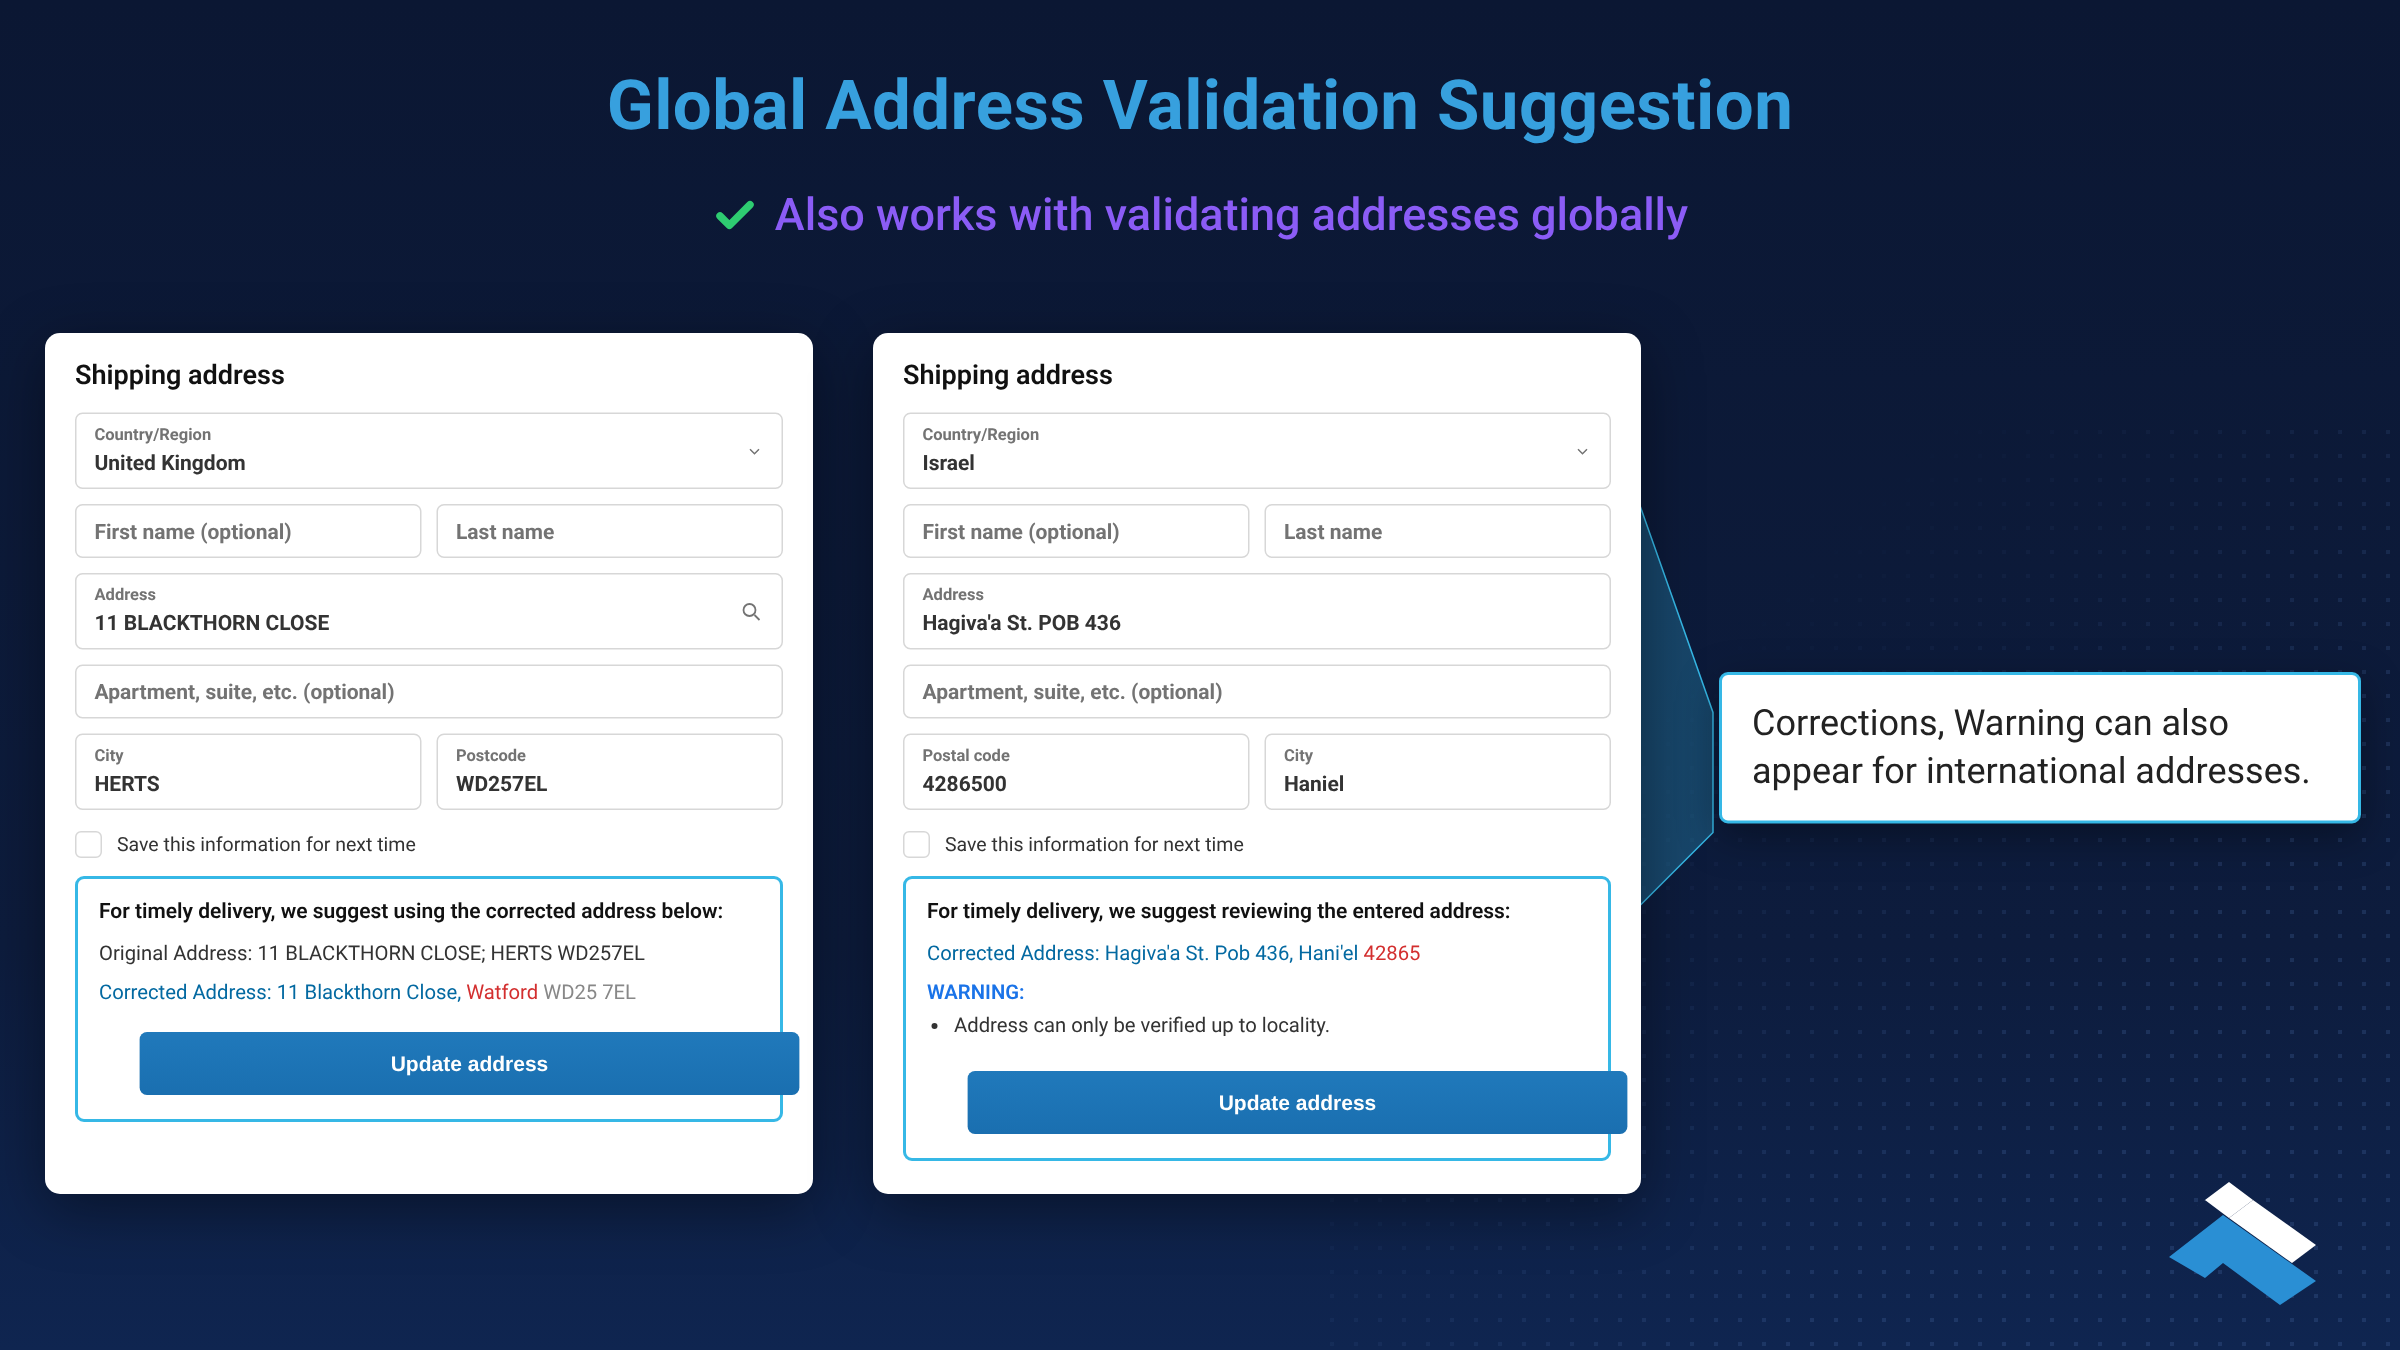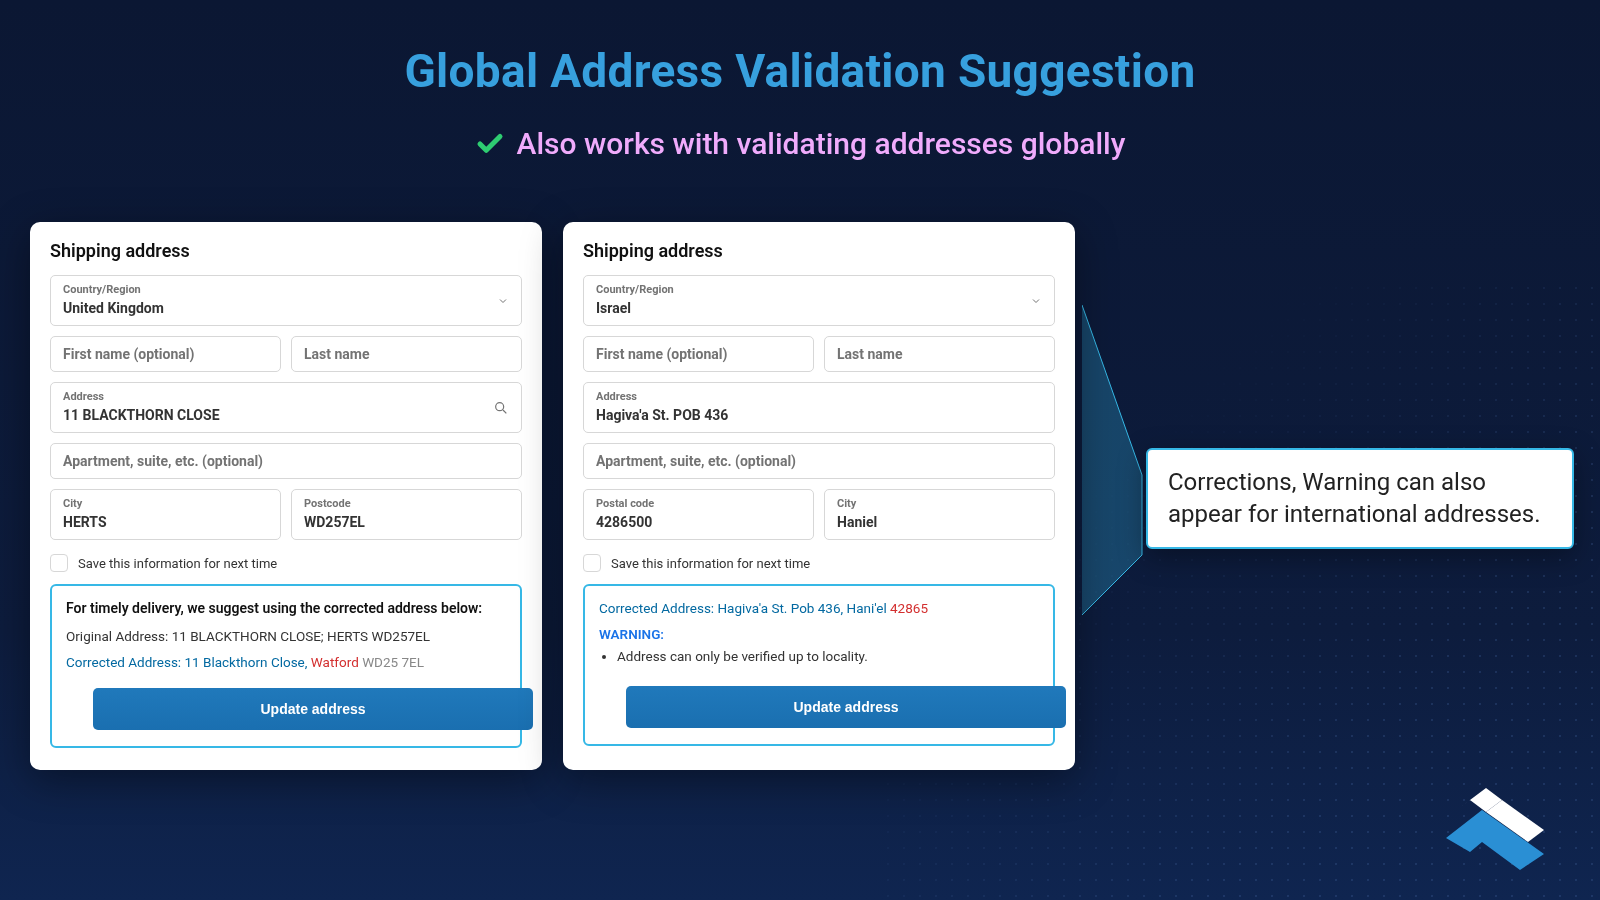--- a/index.html
+++ b/index.html
@@ -35,36 +35,36 @@
     font-weight: 700;
     letter-spacing: .3px;
   }
   .subtitle-row {
     margin-top: 28px;
     display: inline-flex;
     align-items: center;
     gap: 12px;
   }
   .subtitle {
-    color: #f0abfc;
+    color: #8b5cf6;
     font-size: 30px;
     font-weight: 500;
   }
   .check {
     color: #2ecc71;
     width: 30px;
     height: 30px;
     flex: none;
   }
   .cards {
     position: absolute;
     top: 222px;
     left: 30px;
     display: flex;
-    gap: 21px;
+    gap: 40px;
     z-index: 2;
   }
   .card {
     width: 512px;
     background: #fff;
     border-radius: 10px;
     padding: 18px 20px 22px 20px;
     box-shadow: 0 10px 40px rgba(0,0,0,.4);
   }
   .card-title {
@@ -316,20 +316,21 @@
         <span class="fvalue">Haniel</span>
       </div>
     </div>
 
     <div class="save-row">
       <div class="chk"></div>
       <span>Save this information for next time</span>
     </div>
 
     <div class="suggest">
+      <div class="s-head">For timely delivery, we suggest reviewing the entered address:</div>
       <div class="s-line">
         <span class="corr">Corrected Address:</span>
         <span class="corr">Hagiva'a St. Pob 436, Hani'el </span><span class="chg">42865</span>
       </div>
       <div class="warn-label">WARNING:</div>
       <ul>
         <li>Address can only be verified up to locality.</li>
       </ul>
       <button class="btn-update">Update address</button>
     </div>

